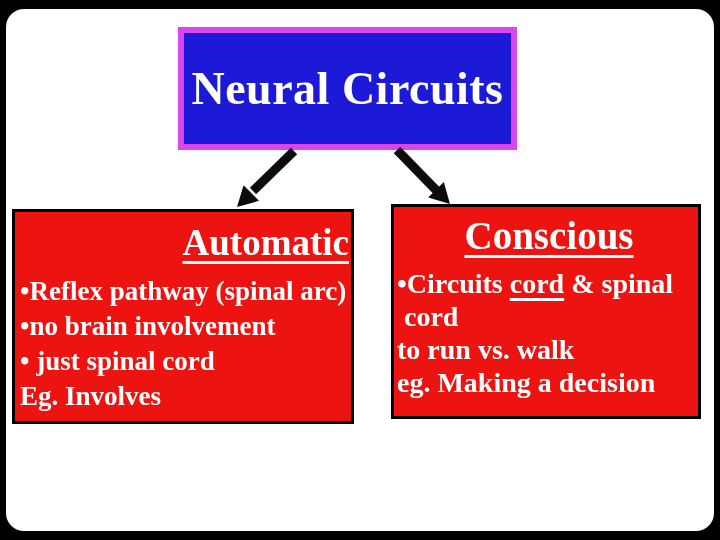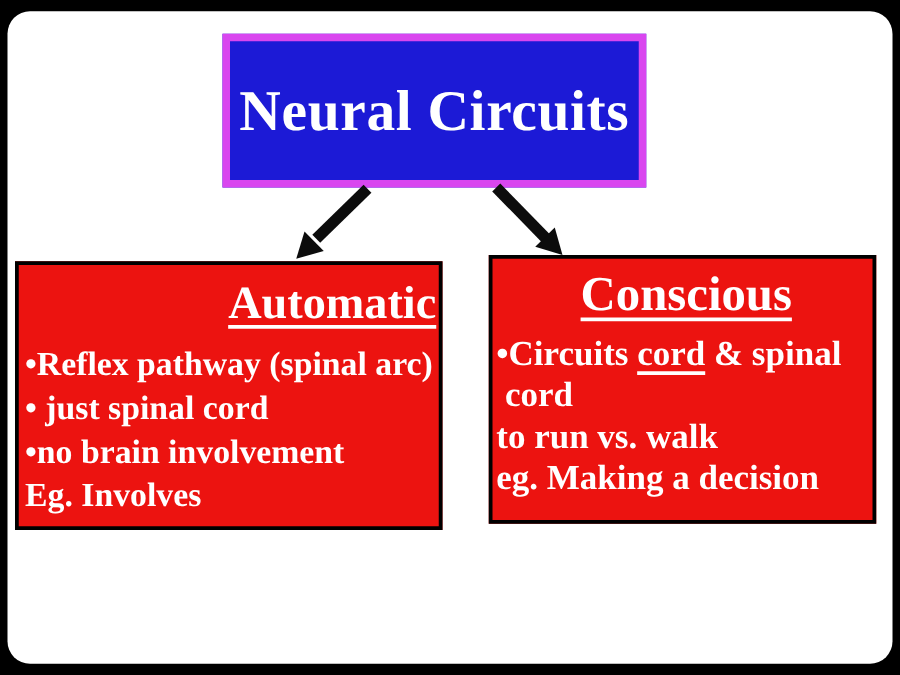--- a/index.html
+++ b/index.html
@@ -61,22 +61,22 @@
   </g>
   <g>
     <line x1="397" y1="150" x2="438" y2="192" stroke="#0c0c0c" stroke-width="9"></line>
     <polygon points="450,204 428.2,197.4 443.8,182" fill="#0c0c0c"></polygon>
   </g>
 </svg>
 
 <div class="box box-left">
   <h2>Automatic</h2>
   <p>•Reflex pathway (spinal arc)</p>
+  <p>•no brain involvement</p>
   <p>• just spinal cord</p>
-  <p>•no brain involvement</p>
   <p>Eg. Involves</p>
 </div>
 
 <div class="box box-right">
   <h2>Conscious</h2>
   <p><span>•Circuits </span><span class="u">cord</span><span> &amp; spinal</span></p>
   <p> cord</p>
   <p>to run vs. walk</p>
   <p>eg. Making a decision</p>
 </div>

